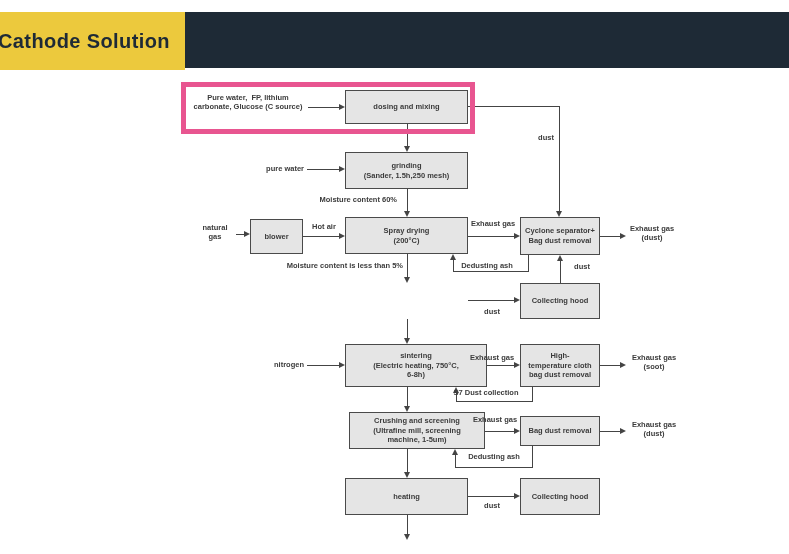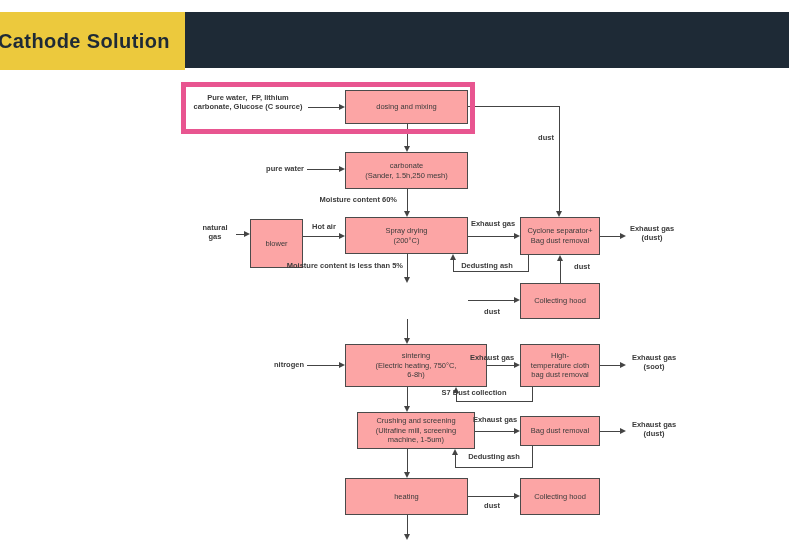--- a/index.html
+++ b/index.html
@@ -6,23 +6,23 @@
   .stage{position:relative;width:789px;height:554px;background:#ffffff;overflow:hidden;
          font-family:"Liberation Sans",sans-serif;margin-top:12px;}
   
   .tab{position:absolute;left:0;top:0;width:185px;height:58px;background:#ecc93d;
        display:flex;align-items:center;z-index:6;}
   .tab .title{font-size:20px;font-weight:700;color:#1e2a36;letter-spacing:.4px;margin-left:-2px;white-space:nowrap;}
   .bar{position:absolute;left:185px;top:0;width:604px;height:56px;background:#1e2a36;z-index:6;}
   
   .pinkframe{position:absolute;box-sizing:border-box;border:5px solid #e85590;z-index:5;}
   
-  .box{position:absolute;box-sizing:border-box;border:1px solid #4a4a4a;background:#fca5a5;
+  .box{position:absolute;box-sizing:border-box;border:1px solid #4a4a4a;background:#e5e5e5;
        display:flex;align-items:center;justify-content:center;text-align:center;
-       font-size:7.5px;font-weight:400;line-height:1.3;color:#3b3b3b;white-space:pre-line;
+       font-size:7.5px;font-weight:700;line-height:1.3;color:#3b3b3b;white-space:pre-line;
        padding:8px 2px;z-index:2;}
   .lbl{position:absolute;font-size:7.5px;font-weight:700;line-height:1.25;color:#3b3b3b;
        text-align:center;white-space:pre-line;z-index:3;}
   .lbl.c{transform:translateX(-50%);white-space:nowrap;}
   .lbl.c2{transform:translateX(-50%);}
   .lbl.r{transform:translateX(-100%);white-space:nowrap;}
   .hl{position:absolute;height:1px;background:#444;z-index:1;}
   .vl{position:absolute;width:1px;background:#444;z-index:1;}
   .ah{position:absolute;width:0;height:0;z-index:1;}
   .ah.r{border-top:3px solid transparent;border-bottom:3px solid transparent;border-left:6px solid #444;}
@@ -36,33 +36,33 @@
 <div class="stage">
 
   <div class="tab">
     <span class="title">Cathode Solution</span>
   </div>
   <div class="bar"></div>
 
   <div class="pinkframe" style="left:181px;top:70px;width:294px;height:52px"></div>
 
   <div class="box" style="left:345px;top:78px;width:123px;height:34px">dosing and mixing</div>
-  <div class="box" style="left:345px;top:140px;width:123px;height:37px">carbonate
+  <div class="box" style="left:345px;top:140px;width:123px;height:37px">grinding
 (Sander, 1.5h,250 mesh)</div>
   <div class="box" style="left:345px;top:205px;width:123px;height:37px">Spray drying
 (200°C)</div>
   <div class="box" style="left:345px;top:332px;width:142px;height:43px">sintering
 (Electric heating, 750°C,
 6-8h)</div>
-  <div class="box" style="left:357px;top:400px;width:118px;height:37px">Crushing and screening
+  <div class="box" style="left:349px;top:400px;width:136px;height:37px">Crushing and screening
 (Ultrafine mill, screening
 machine, 1-5um)</div>
   <div class="box" style="left:345px;top:466px;width:123px;height:37px">heating</div>
 
-  <div class="box" style="left:250px;top:207px;width:53px;height:49px">blower</div>
+  <div class="box" style="left:250px;top:207px;width:53px;height:35px">blower</div>
 
   <div class="box" style="left:520px;top:205px;width:80px;height:38px">Cyclone separator+
 Bag dust removal</div>
   <div class="box" style="left:520px;top:271px;width:80px;height:36px">Collecting hood</div>
   <div class="box" style="left:520px;top:332px;width:80px;height:43px">High-
 temperature cloth
 bag dust removal</div>
   <div class="box" style="left:520px;top:404px;width:80px;height:30px">Bag dust removal</div>
   <div class="box" style="left:520px;top:466px;width:80px;height:37px">Collecting hood</div>
 
@@ -82,21 +82,21 @@
   <div class="lbl c" style="left:406px;top:545px">LFP</div>
 
   <div class="lbl c" style="left:324px;top:210px">Hot air</div>
   <div class="lbl r" style="left:397px;top:183px">Moisture content 60%</div>
   <div class="lbl r" style="left:403px;top:249px">Moisture content is less than 5%</div>
   <div class="lbl c" style="left:493px;top:207px">Exhaust gas</div>
   <div class="lbl c" style="left:492px;top:341px">Exhaust gas</div>
   <div class="lbl c" style="left:495px;top:403px">Exhaust gas</div>
   <div class="lbl c" style="left:487px;top:249px">Dedusting ash</div>
   <div class="lbl c" style="left:494px;top:440px">Dedusting ash</div>
-  <div class="lbl c" style="left:474px;top:376px">S7 Dust collection</div>
+  <div class="lbl c" style="left:486px;top:376px">S7 Dust collection</div>
   <div class="lbl c" style="left:546px;top:121px">dust</div>
   <div class="lbl c" style="left:582px;top:250px">dust</div>
   <div class="lbl c" style="left:492px;top:295px">dust</div>
   <div class="lbl c" style="left:492px;top:489px">dust</div>
 
   <div class="hl" style="left:308px;top:95px;width:31px"></div>
   <div class="ah r" style="left:339px;top:92px"></div>
   <div class="hl" style="left:307px;top:157px;width:32px"></div>
   <div class="ah r" style="left:339px;top:154px"></div>
   <div class="hl" style="left:236px;top:222px;width:8px"></div>

